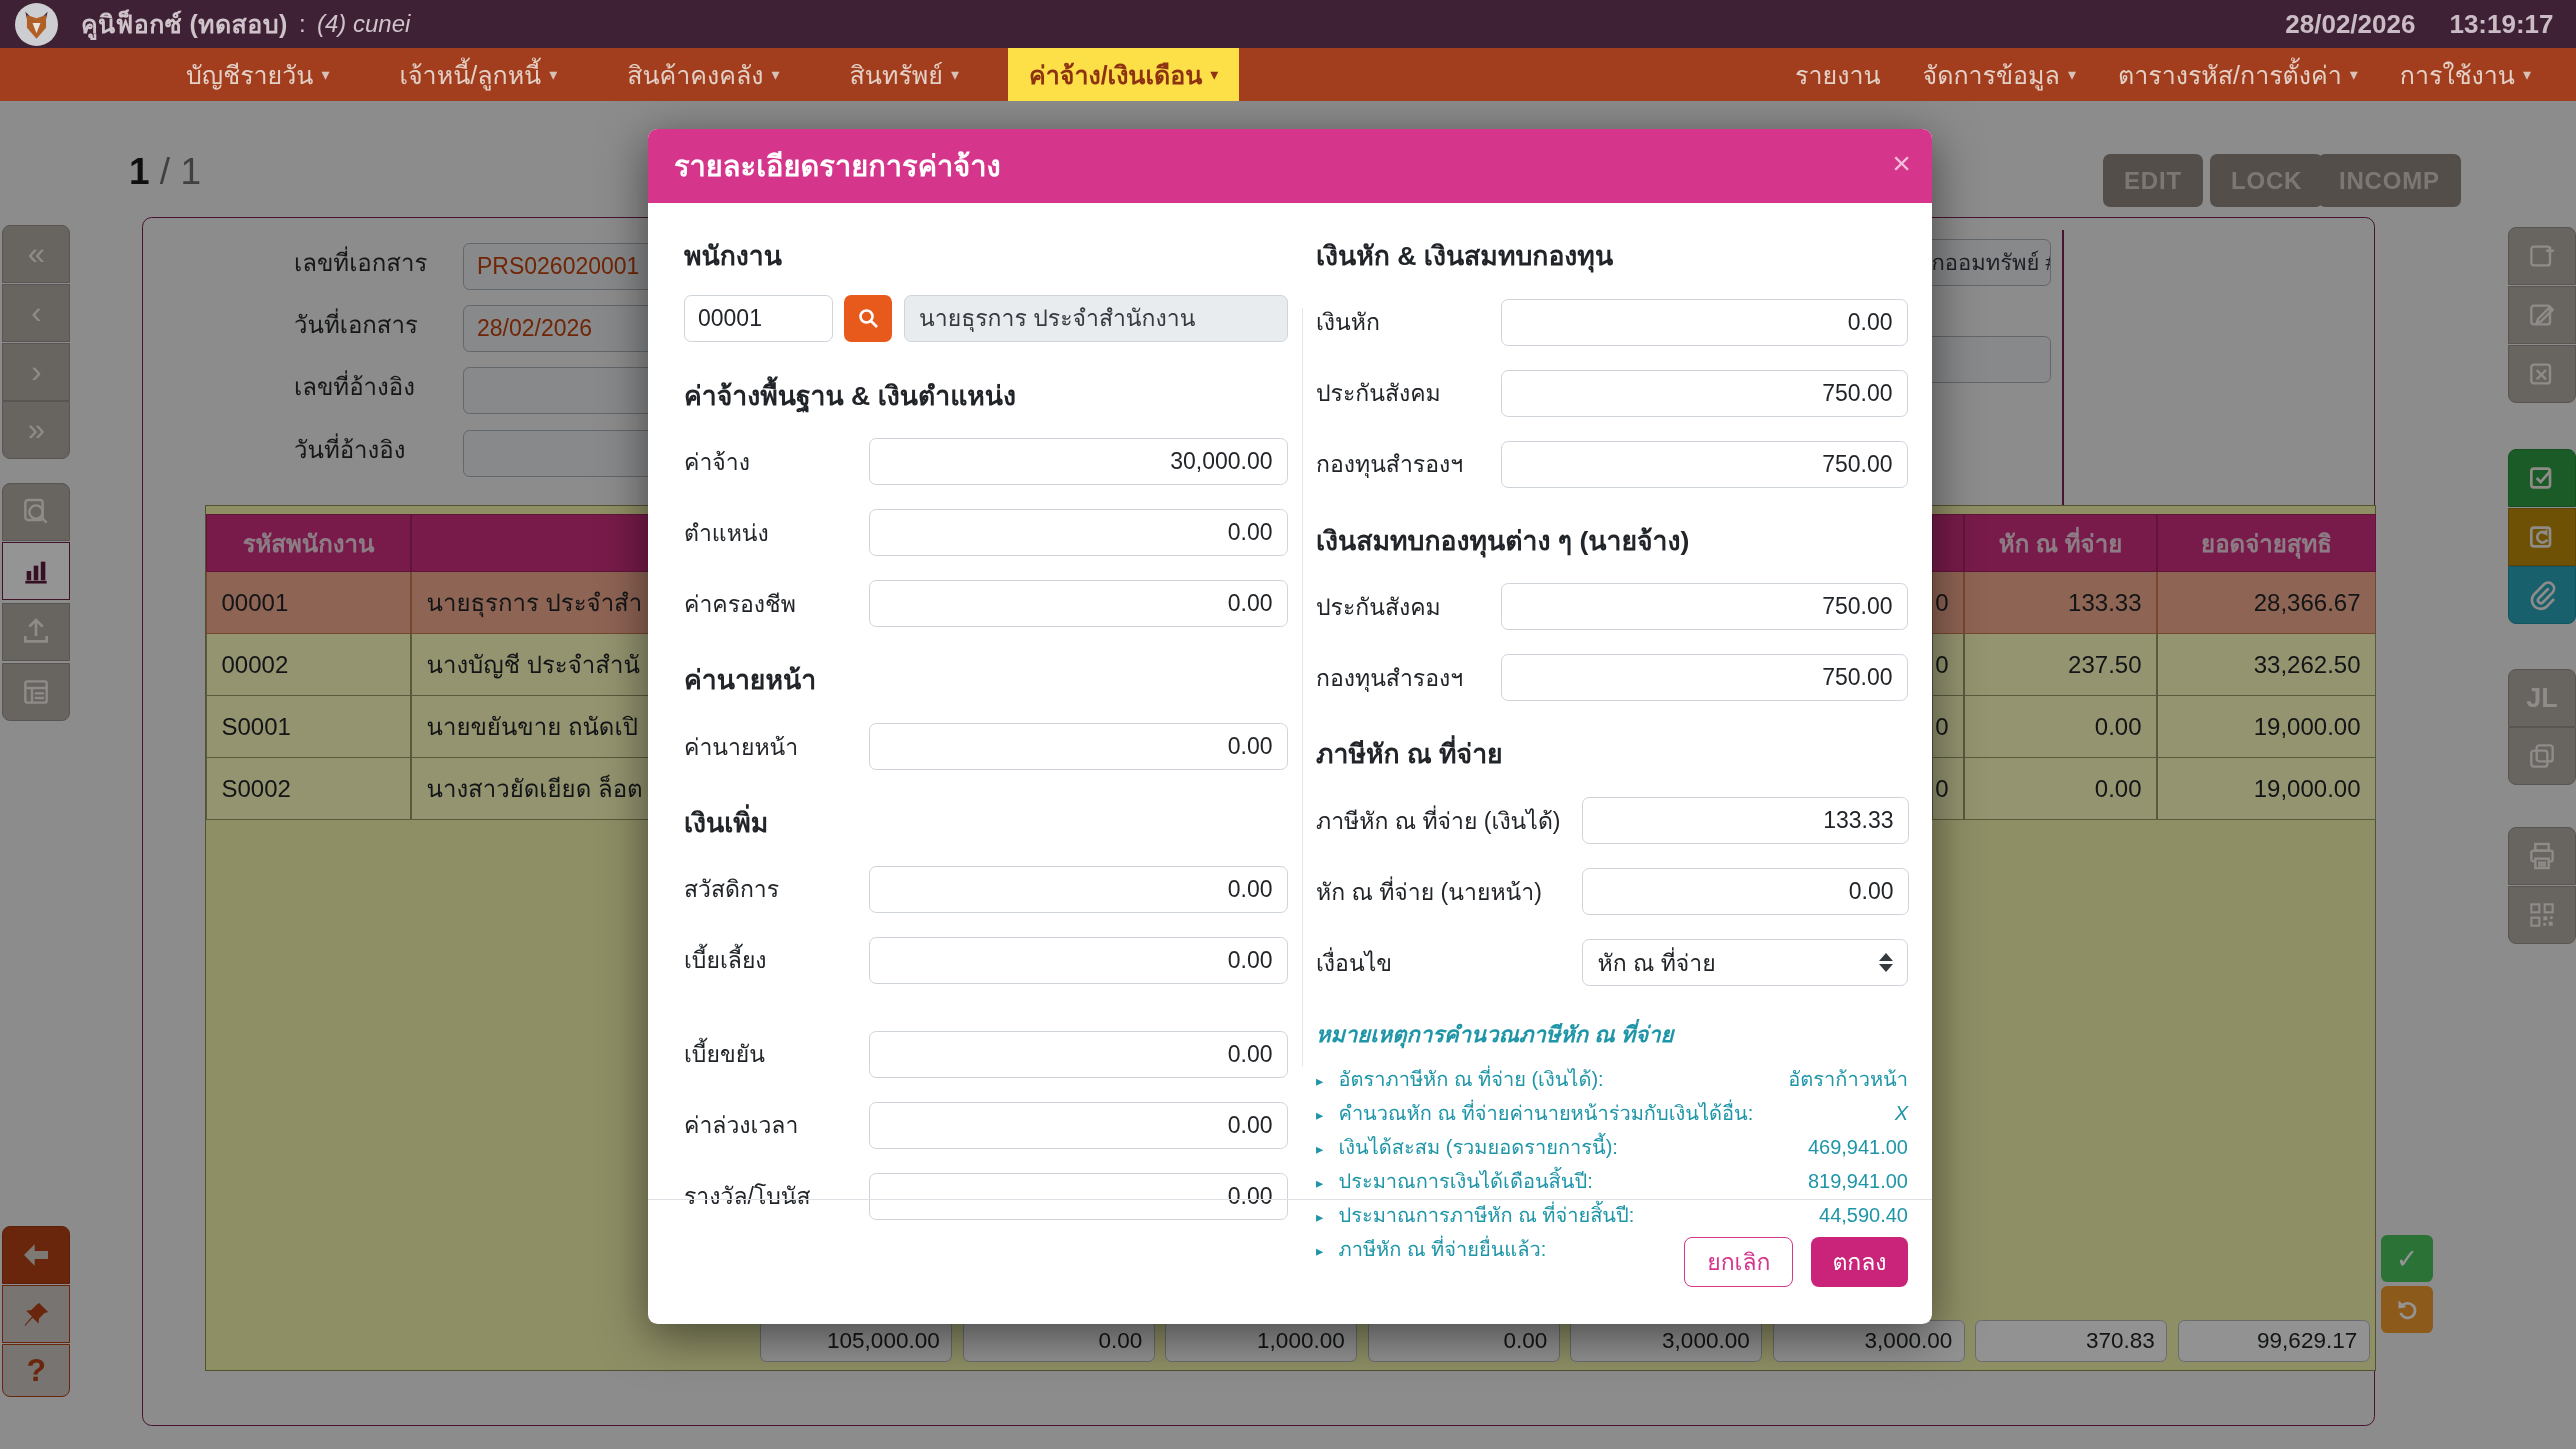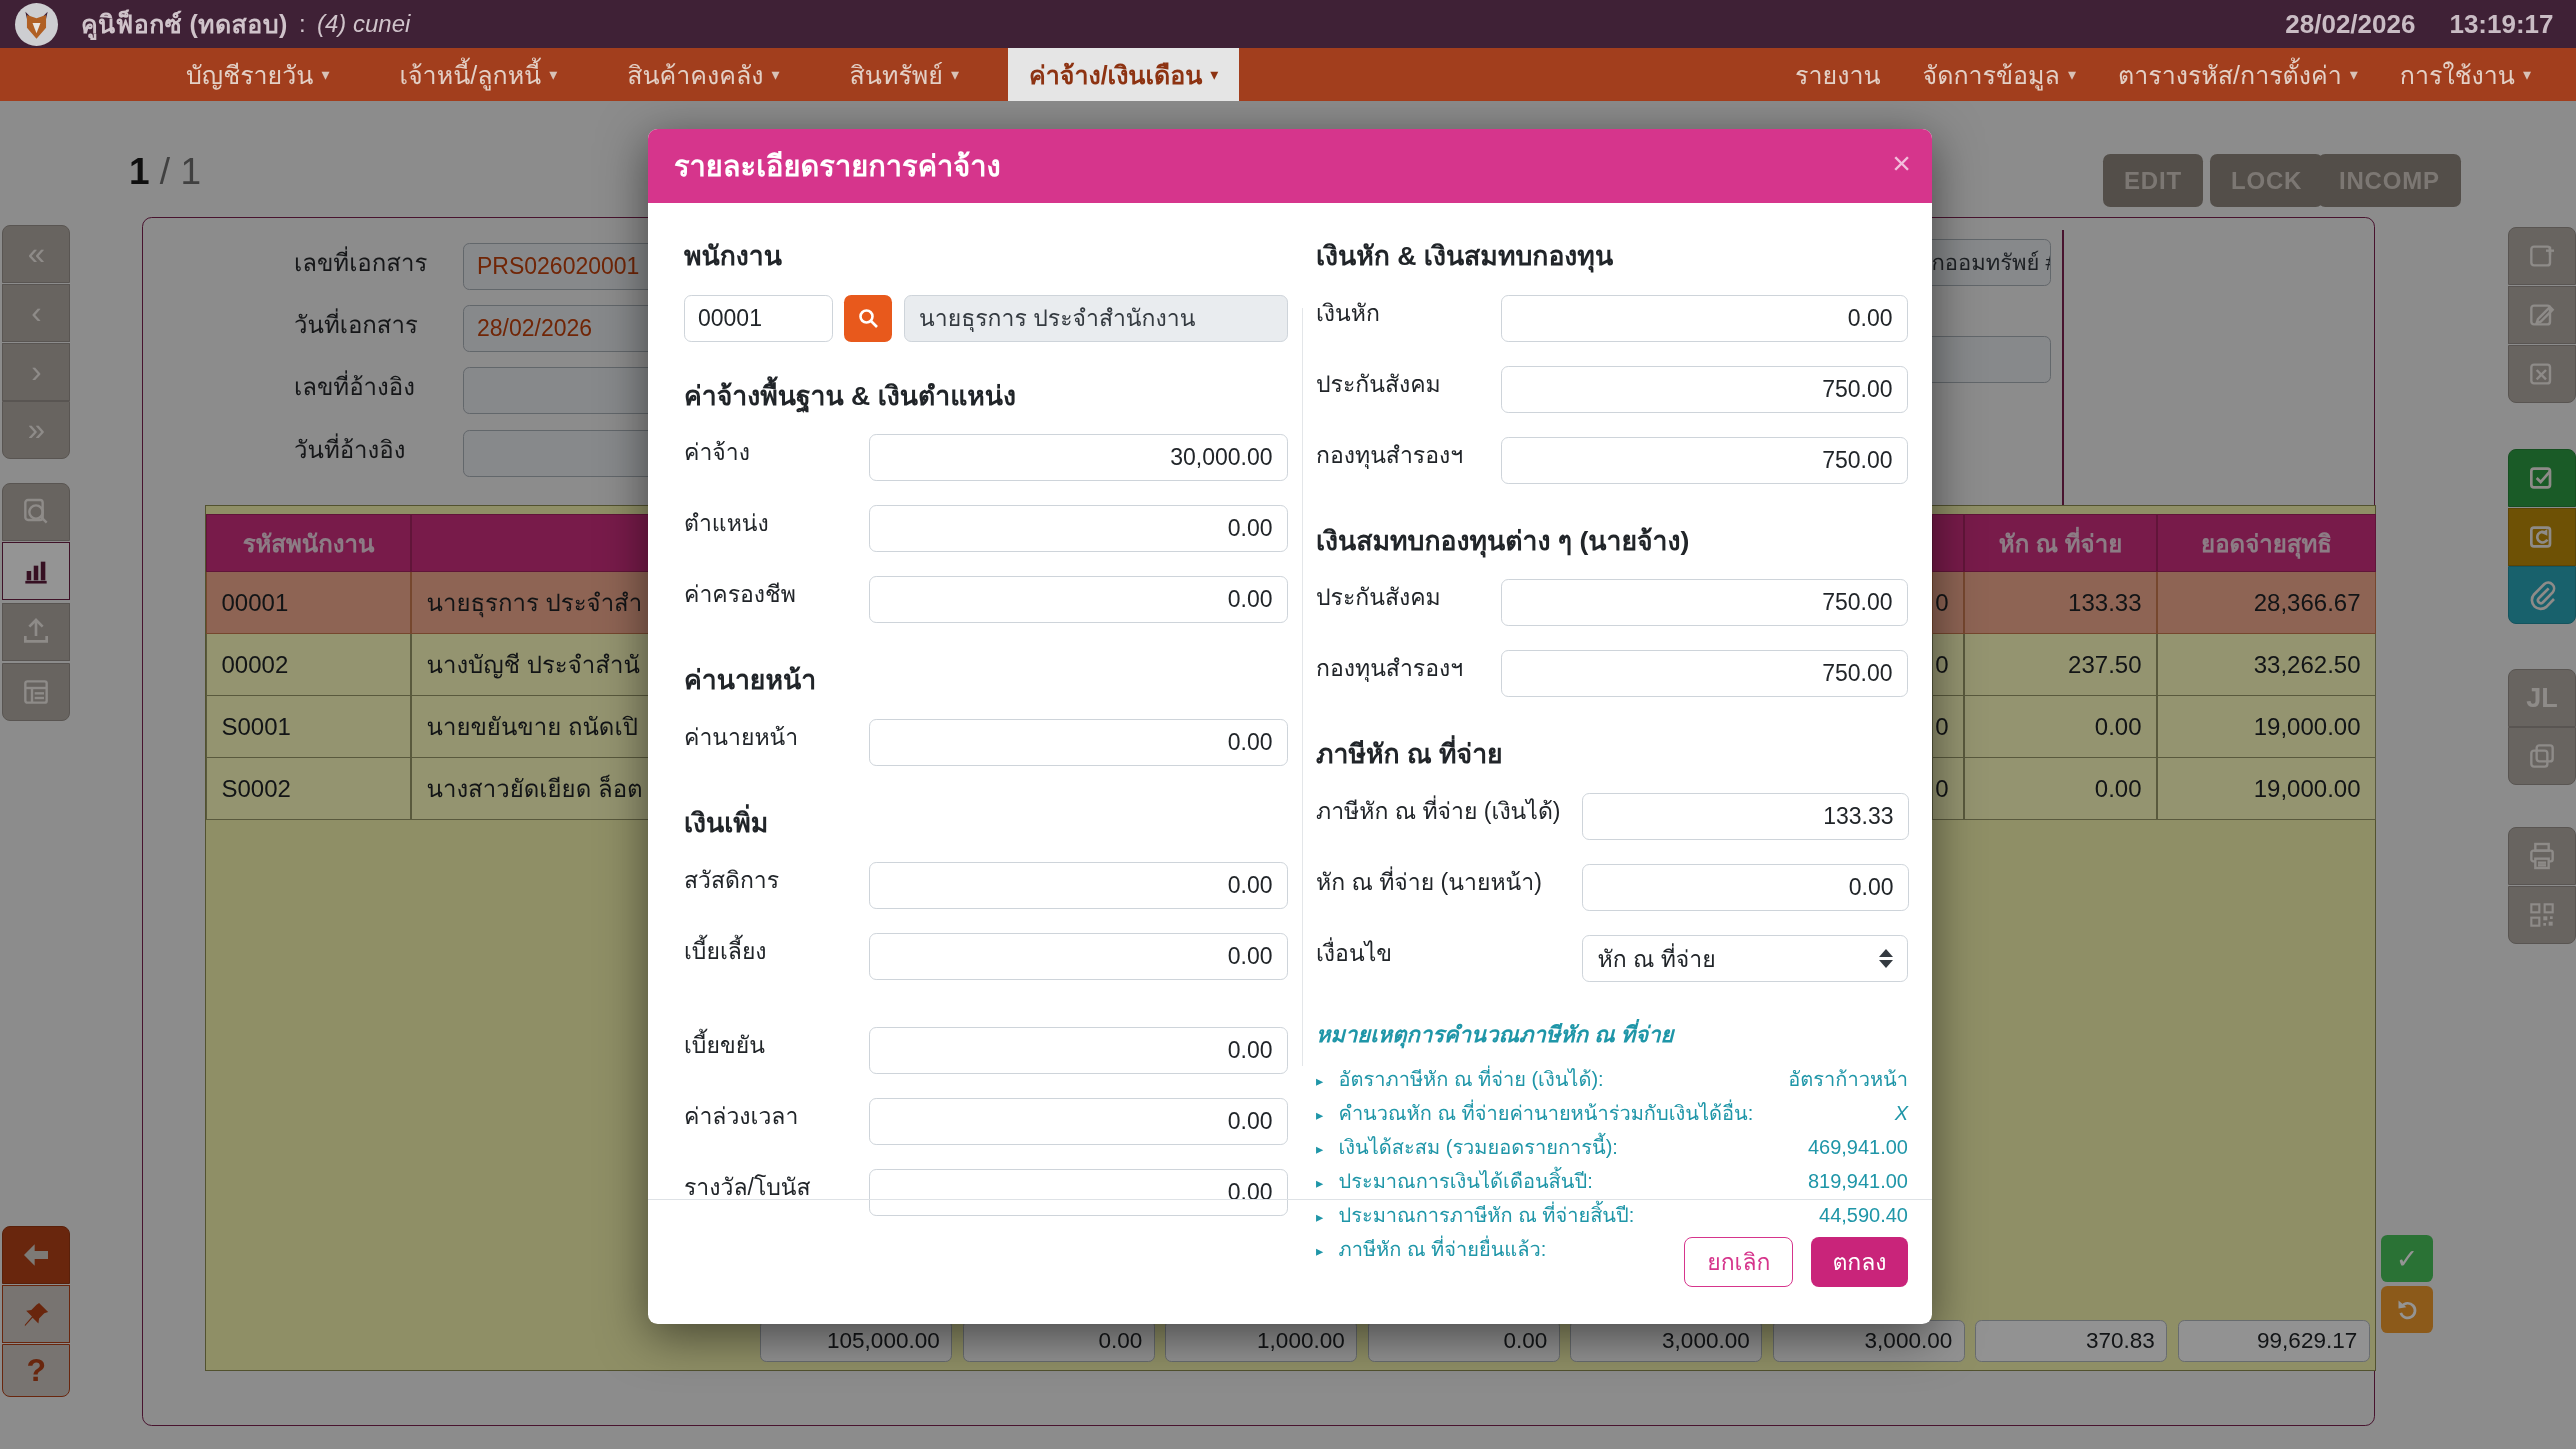--- a/index.html
+++ b/index.html
@@ -21,21 +21,21 @@
 
   
   #menubar { left:0; top:48px; width:2576px; height:53px; background:#a23e1d; z-index:40;
     display:flex; align-items:stretch; justify-content:space-between; }
   .menu-group { display:flex; align-items:stretch; }
   .menu-group.left { margin-left:165px;gap:28px; }
   .menu-group.right { margin-right:24px; }
   .menu-item { display:flex; align-items:center; gap:8px; padding:0 21px; font-size:25px;
     color:#e3d0c6; cursor:pointer; }
   .menu-item .caret { font-size:16px; color:#d8c2b7; }
-  .menu-item.active { background:#e5e5e5; color:#8d3312; font-weight:bold; }
+  .menu-item.active { background:#fde047; color:#8d3312; font-weight:bold; }
   .menu-item.active .caret { color:#8d3312; }
 
   
   #content { left:0; top:101px; width:2576px; height:1348px; background:#f1f1f1; z-index:1; }
   #overlay { left:0; top:101px; width:2576px; height:1348px; background:rgba(0,0,0,0.42); z-index:5; }
 
   .pager { left:129px; top:50px; font-size:37px; color:#1b1b1b; font-weight:bold; }
   .pager .sep,.pager .total { color:#6f6f6f; font-weight:normal; }
 
   .status-btn { height:53px; background:#8f877e; color:#d6cec6; border:none; border-radius:7.2px;
@@ -95,21 +95,21 @@
     border-radius:9.7px 9.7px 0 0; display:flex; align-items:center; }
   #modal-title { color:#ffffff; font-size:29px; font-weight:bold; margin-left:26px; }
   #modal-close { position:absolute; right:21px; top:17.7px; font-size:32px; color:#f3c0dd;
     background:none; border:none; line-height:1; font-family:inherit; }
   #modal-body { position:absolute; left:0; top:74px; right:0; bottom:125px; padding-top:31px; }
   .vdivider { position:absolute; left:654px; top:105px; bottom:133px; width:0.8px; background:#e3e6e9; }
   .mcol { position:absolute; top:31px; }
   #mcol-left  { left:36px;  width:604px; }
   #mcol-right { left:668px; width:592px; }
   .msec { font-size:26.6px; font-weight:bold; color:#212529; margin-bottom:17.7px; }
-  .frow { display:flex; height:55px; margin-bottom:16px; }
+  .frow { display:flex; align-items:center; height:55px; margin-bottom:16px; }
   .frow label { flex:0 0 185px; font-size:23px; color:#212529; }
   .frow.wide label { flex:0 0 266px; }
   .frow input, .frow .select { flex:1; height:47px; border:0.8px solid #ced4da; border-radius:7.2px;
     font-size:23px; color:#212529; font-family:inherit; background:#fff; }
   .frow input { text-align:right; padding:0 14.5px; }
   .emp-row { display:flex; align-items:center; height:47px; margin-bottom:32px; gap:11.3px; }
   .emp-code { width:149px; height:47px; border:0.8px solid #ced4da; border-radius:7.2px;
     font-size:23px; padding:0 13px; color:#212529; font-family:inherit; }
   .search-btn { width:48px; height:47px; background:#e8591c; border:none; border-radius:7.2px;
     display:flex; align-items:center; justify-content:center; }

